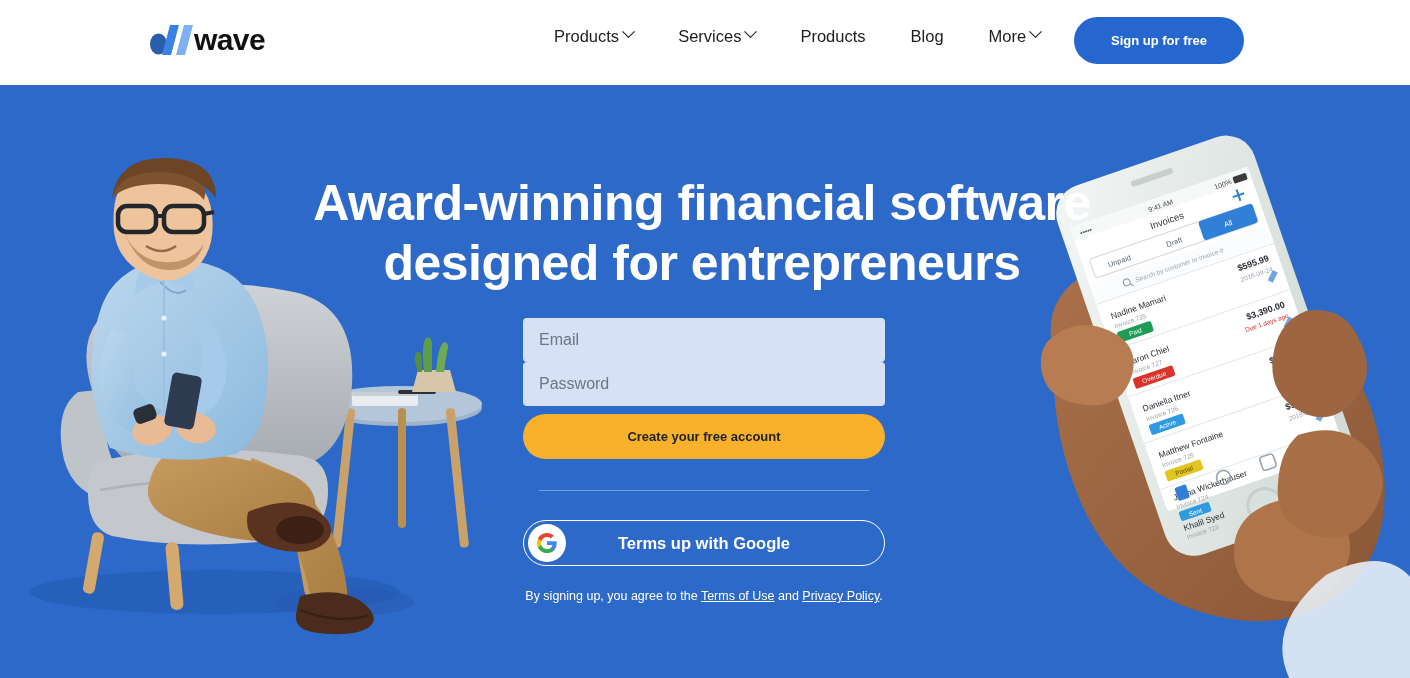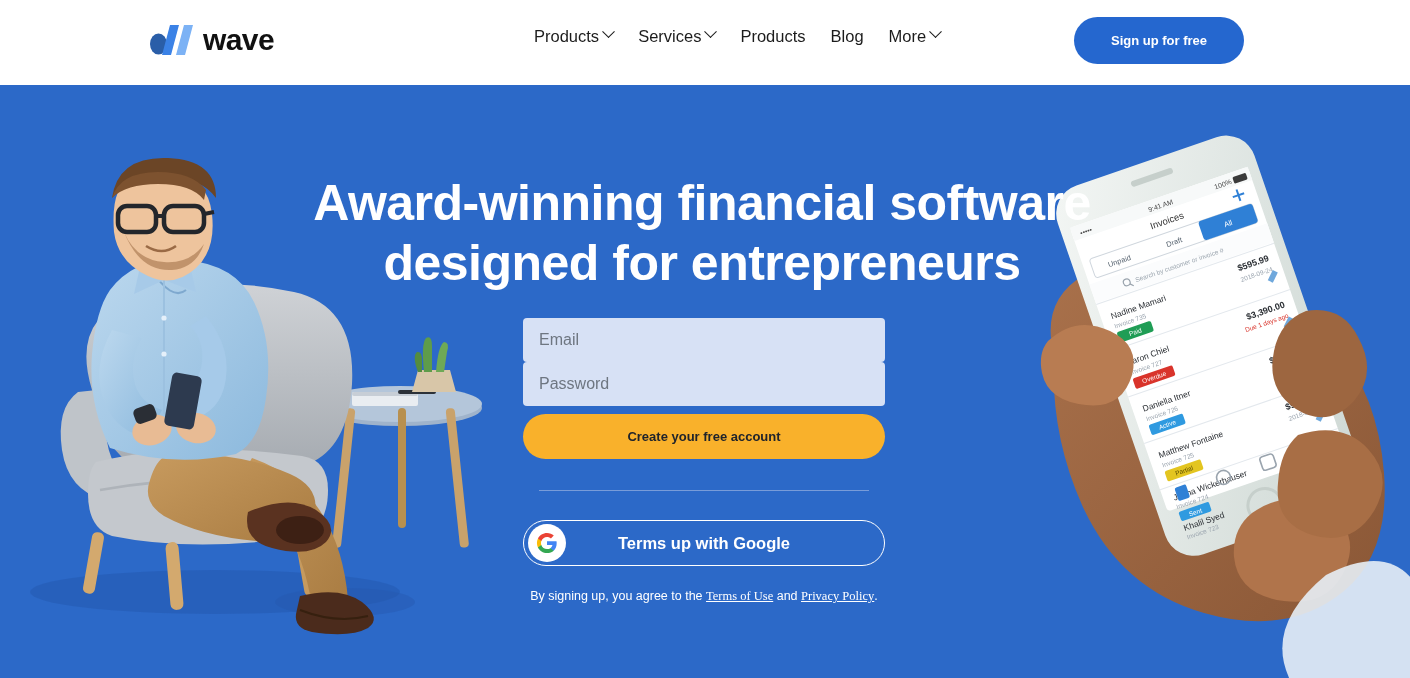--- a/index.html
+++ b/index.html
@@ -14,36 +14,36 @@
   
   .header {
     position: absolute; top: 0; left: 0;
     width: 1410px; height: 85px;
     background: #ffffff;
     display: flex; align-items: center;
     z-index: 30;
   }
   .logo-wrap {
     position: absolute; left: 148px; top: 20px;
-    display: flex; align-items: center; gap: 9px;
+    display: flex; align-items: center; 
   }
   .logo-mark { width: 46px; height: 40px; display: block; }
   .logo-text {
     font-size: 30px; font-weight: bold; color: #111111;
     letter-spacing: -0.6px; line-height: 1;
   }
 
   .nav {
     position: absolute; left: 534px; top: 28px;
     display: flex; align-items: center; gap: 25px;
   }
   .nav-item {
     display: flex; align-items: center; gap: 5px;
     font-size: 16.5px; color: #1c1c1c; font-weight: 500;
-    cursor: pointer; white-space: nowrap; line-height: 1;
+    cursor: pointer; white-space: nowrap; line-height: 1; margin-left: 20px;
   }
   .caret {
     display: inline-block; width: 9px; height: 9px;
     border-right: 1.7px solid #1c1c1c;
     border-bottom: 1.7px solid #1c1c1c;
     transform: rotate(45deg) translate(-2px,-2px);
     margin-bottom: 3px;
   }
 
   .btn-signin {
@@ -119,21 +119,21 @@
   .g-badge {
     position: absolute; left: 4px; top: 3px;
     width: 38px; height: 38px; border-radius: 50%;
     background: #ffffff;
     display: flex; align-items: center; justify-content: center;
   }
   .legal {
     margin-top: 22px; text-align: center;
     font-size: 12.5px; color: #ffffff; line-height: 1.4;
   }
-  .legal a { color: #ffffff; text-decoration: underline; font-family: Liberation Serif, serif; }
+  .legal a { color: #ffffff; text-decoration: underline; }
 
   
   .photo-left {
     position: absolute; left: 0px; top: 55px;
     width: 510px; height: 540px; z-index: 3;
   }
   
   .photo-right {
     position: absolute; right: 0px; top: 20px;
     width: 380px; height: 575px; z-index: 3;

